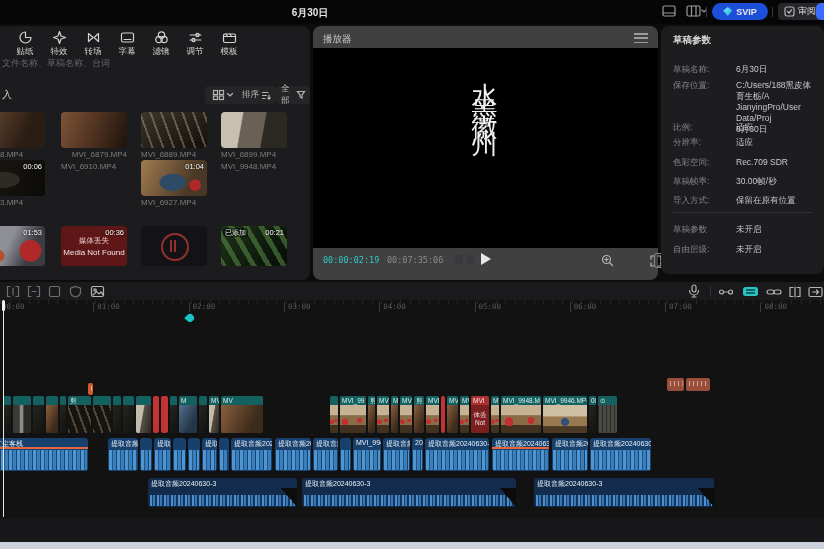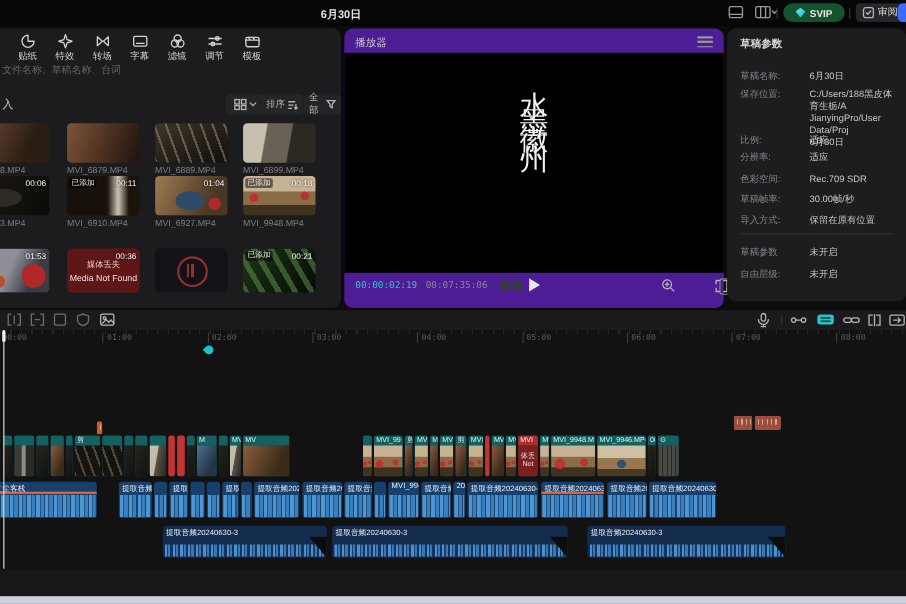--- a/index.html
+++ b/index.html
@@ -4,32 +4,32 @@
 <style>
   html,body{margin:0;padding:0;background:#000;}
   #app{position:relative;width:824px;height:549px;background:#0c0c0c;overflow:hidden;
        font-family:"Liberation Sans",sans-serif;color:#ccc;-webkit-font-smoothing:antialiased;}
 
   
   #titlebar{position:absolute;left:0;top:0;width:824px;height:24px;background:#060607;}
   #tb-title{position:absolute;left:240;top:6px;left:240px;width:140px;text-align:center;font-size:10px;font-weight:bold;color:#e6e6e6;}
   .tb-ic{position:absolute;top:5px;width:16px;height:14px;opacity:.85;}
   .tb-ic svg{display:block;}
-  #svip-btn{position:absolute;left:712px;top:3px;width:56px;height:17px;background:#14532d;border-radius:9px;
+  #svip-btn{position:absolute;left:712px;top:3px;width:56px;height:17px;background:#1d4ed8;border-radius:9px;
             display:flex;align-items:center;justify-content:center;gap:4px;font-size:9px;font-weight:bold;color:#e8e8e8;}
   #svip-diamond{width:9px;height:9px;background:linear-gradient(135deg,#7fe7ff,#17b6d8);clip-path:polygon(50% 0,100% 38%,50% 100%,0 38%);}
   #review-btn{position:absolute;left:778px;top:3px;width:44px;height:17px;background:#26262b;border-radius:4px;
               display:flex;align-items:center;justify-content:center;gap:3px;font-size:9px;color:#ddd;}
   #export-stub{position:absolute;left:816px;top:3px;width:14px;height:17px;border-radius:5px 0 0 5px;background:#3b6bff;}
   .tb-div{position:absolute;top:7px;width:1px;height:10px;background:#36363a;}
 
   
   .panel{position:absolute;background:#1c1c1e;border-radius:8px;}
   #media-panel{left:0;top:26px;width:310px;height:254px;overflow:hidden;border-radius:0 8px 8px 0;}
-  #player-panel{left:313px;top:26px;width:345px;height:254px;background:#4c1d95;}
+  #player-panel{left:313px;top:26px;width:345px;height:254px;background:#404040;}
   #draft-panel{left:661px;top:26px;width:163px;height:248px;background:#1d1d20;}
 
   
   .mtool{position:absolute;top:4px;width:34px;text-align:center;}
   .mtool svg{display:block;margin:0 auto;}
   .mtool .lb{font-size:8.5px;color:#d2d2d2;margin-top:1px;}
   #media-search{position:absolute;left:2px;top:31px;font-size:9px;color:#66666a;}
   #import-frag{position:absolute;left:2px;top:62px;font-size:10px;color:#cfcfcf;}
   .mp-btn{position:absolute;top:60px;height:18px;background:#252528;border-radius:4px;color:#b8b8b8;
           font-size:8.5px;display:flex;align-items:center;justify-content:center;gap:3px;padding:0 5px;}
@@ -246,56 +246,48 @@
       <svg width="8" height="8" viewBox="0 0 8 8">
           <path class="ic-lite" d="M0.5 0.5 h7 L5 3.8 V7 L3 6 V3.8 Z"></path>
         </svg>
     </div>
 
     <div id="media-grid">
         <div class="mitem" style="left: -21px; top: 86px;">
           <div class="mthumb th-warm1" style="height: 36px;"></div>
           <div class="mname" style="padding-left: 21px;">8.MP4</div>
         </div>
-        <div class="mitem" style="left: 61px; top: 86px;">
+        <div class="mitem" style="left: 61px; top: 86px; text-align: right;">
           <div class="mthumb th-warm2" style="height: 36px;"></div>
           <div class="mname">MVI_6879.MP4</div>
         </div>
         <div class="mitem" style="left: 141px; top: 86px;">
           <div class="mthumb th-brush" style="height: 36px;"></div>
           <div class="mname">MVI_6889.MP4</div>
         </div>
         <div class="mitem" style="left: 221px; top: 86px;">
           <div class="mthumb th-window" style="height: 36px;"></div>
           <div class="mname">MVI_6899.MP4</div>
         </div>
         <div class="mitem" style="left: -21px; top: 134px;">
           <div class="mthumb th-ink" style="height: 36px;">
             <div class="mdur">00:06</div>
           </div>
           <div class="mname" style="padding-left: 21px;">3.MP4</div>
         </div>
         <div class="mitem" style="left: 61px; top: 134px;">
-          <div class="mthumb th-shop" style="height: 36px;">
-            <div class="mbadge">已添加</div>
-            <div class="mdur">00:11</div>
-          </div>
           <div class="mname">MVI_6910.MP4</div>
         </div>
         <div class="mitem" style="left: 141px; top: 134px;">
           <div class="mthumb th-man" style="height: 36px;">
             <div class="mdur">01:04</div>
           </div>
           <div class="mname">MVI_6927.MP4</div>
         </div>
         <div class="mitem" style="left: 221px; top: 134px;">
-          <div class="mthumb th-meet" style="height: 36px;">
-            <div class="mbadge">已添加</div>
-            <div class="mdur">00:18</div>
-          </div>
           <div class="mname">MVI_9948.MP4</div>
         </div>
         <div class="mitem" style="left: -21px; top: 200px;">
           <div class="mthumb th-flags" style="height: 40px;">
             <div class="mdur">01:53</div>
           </div>
         </div>
         <div class="mitem" style="left: 61px; top: 200px;">
           <div class="mthumb th-error" style="height: 40px;">
             <div class="el1">媒体丢失</div>

